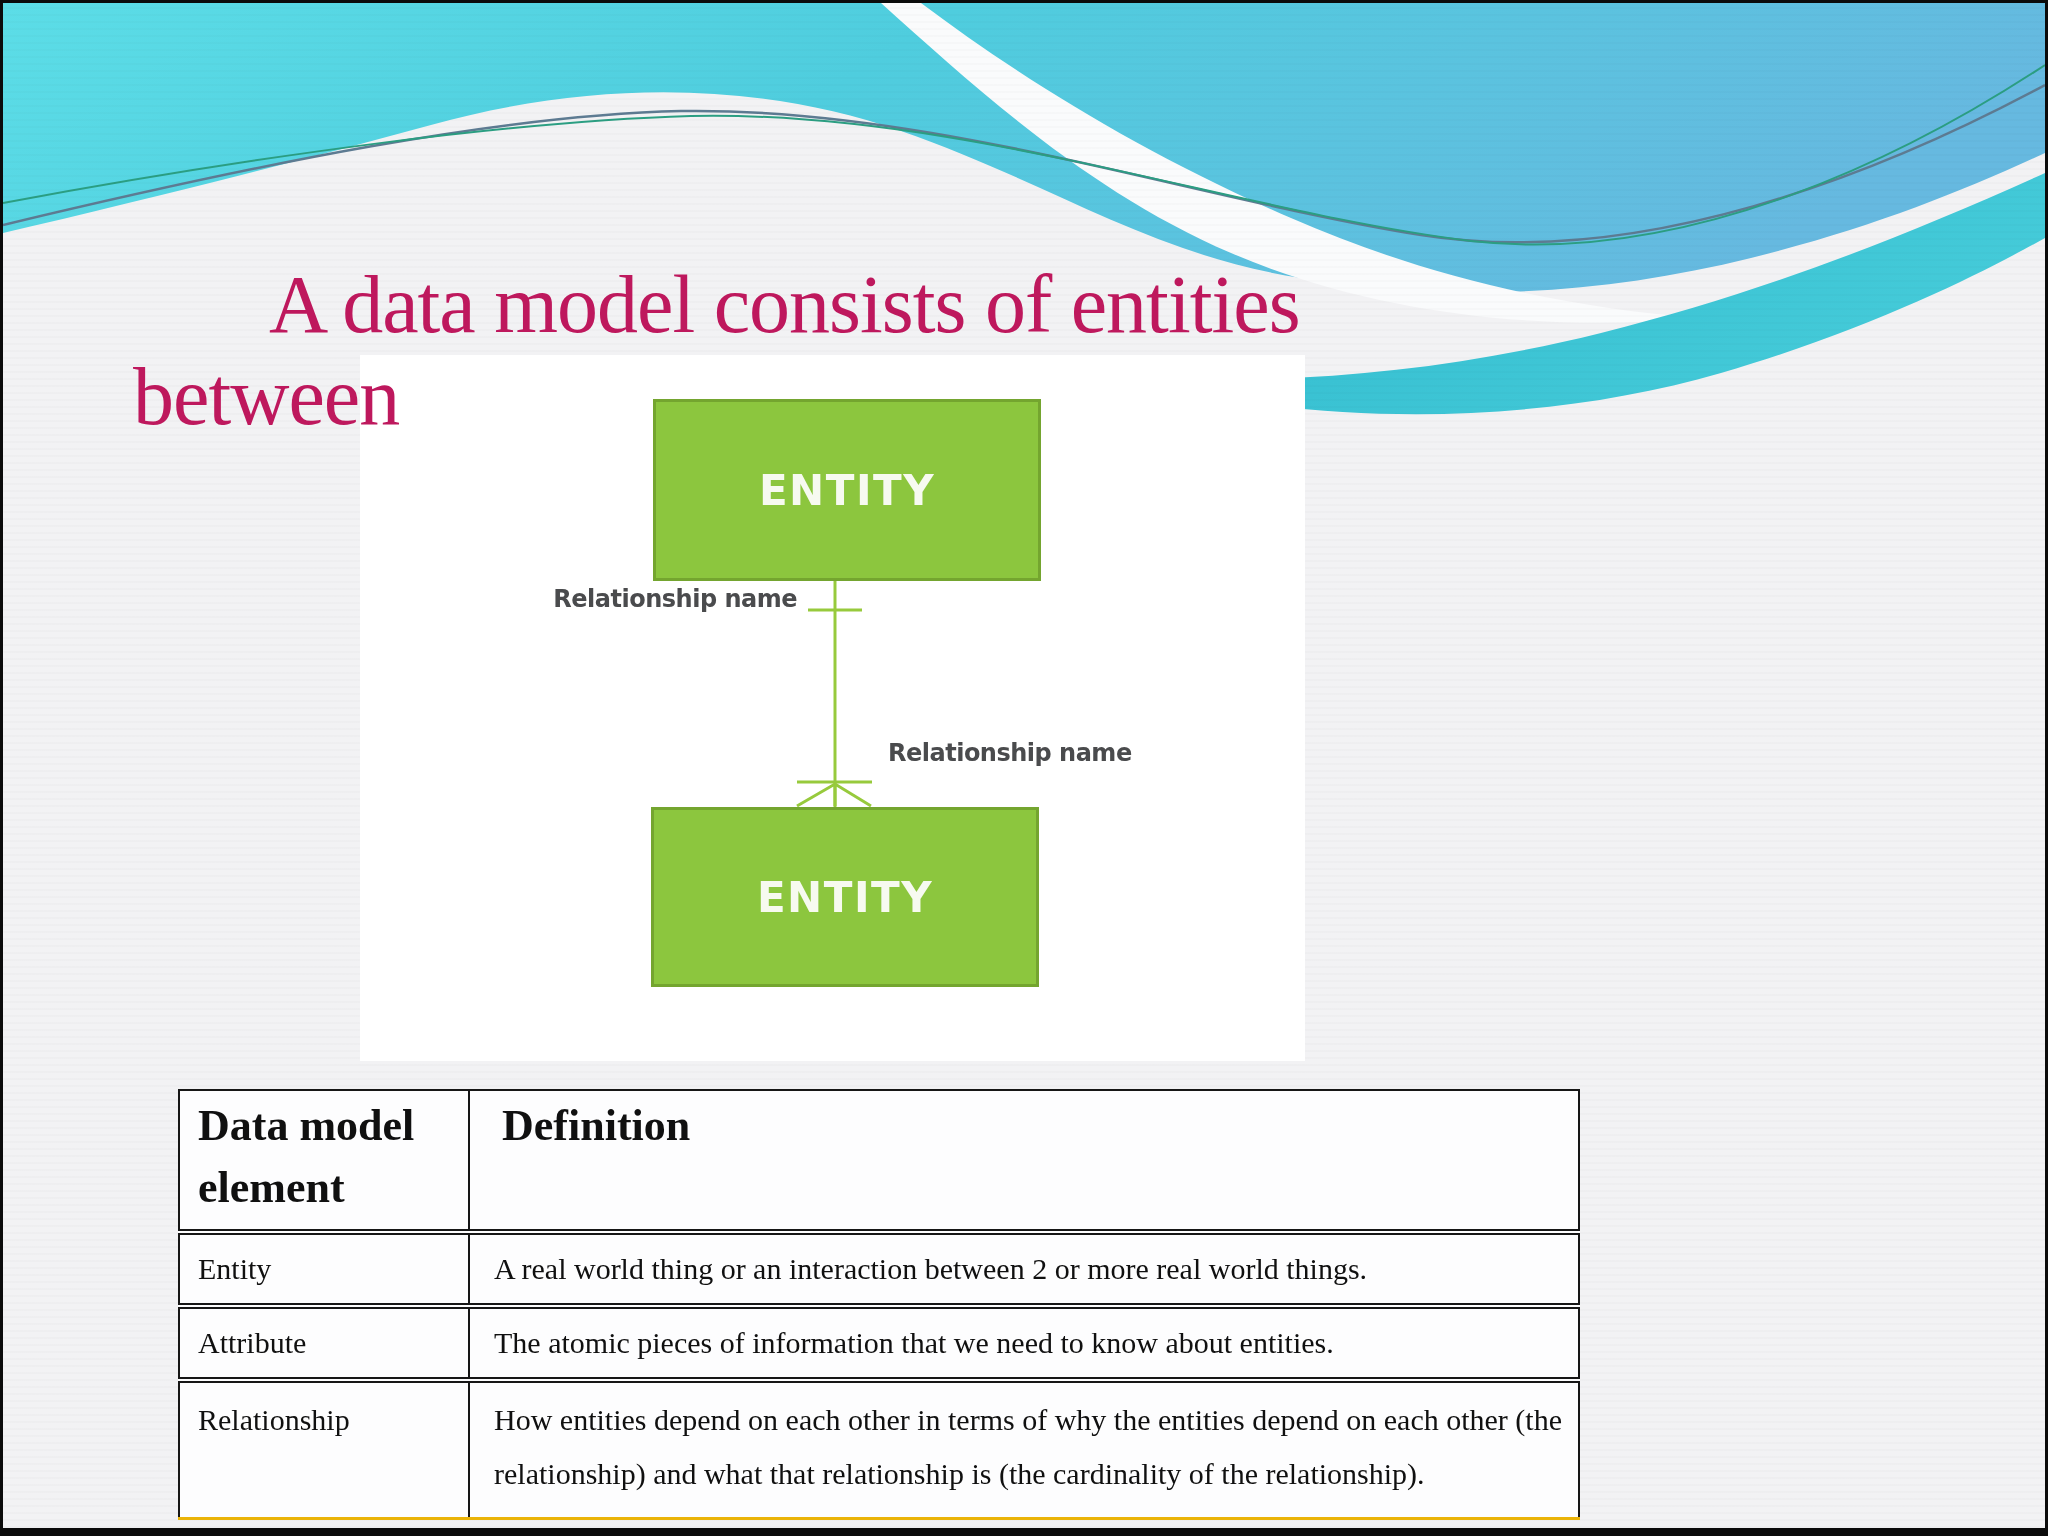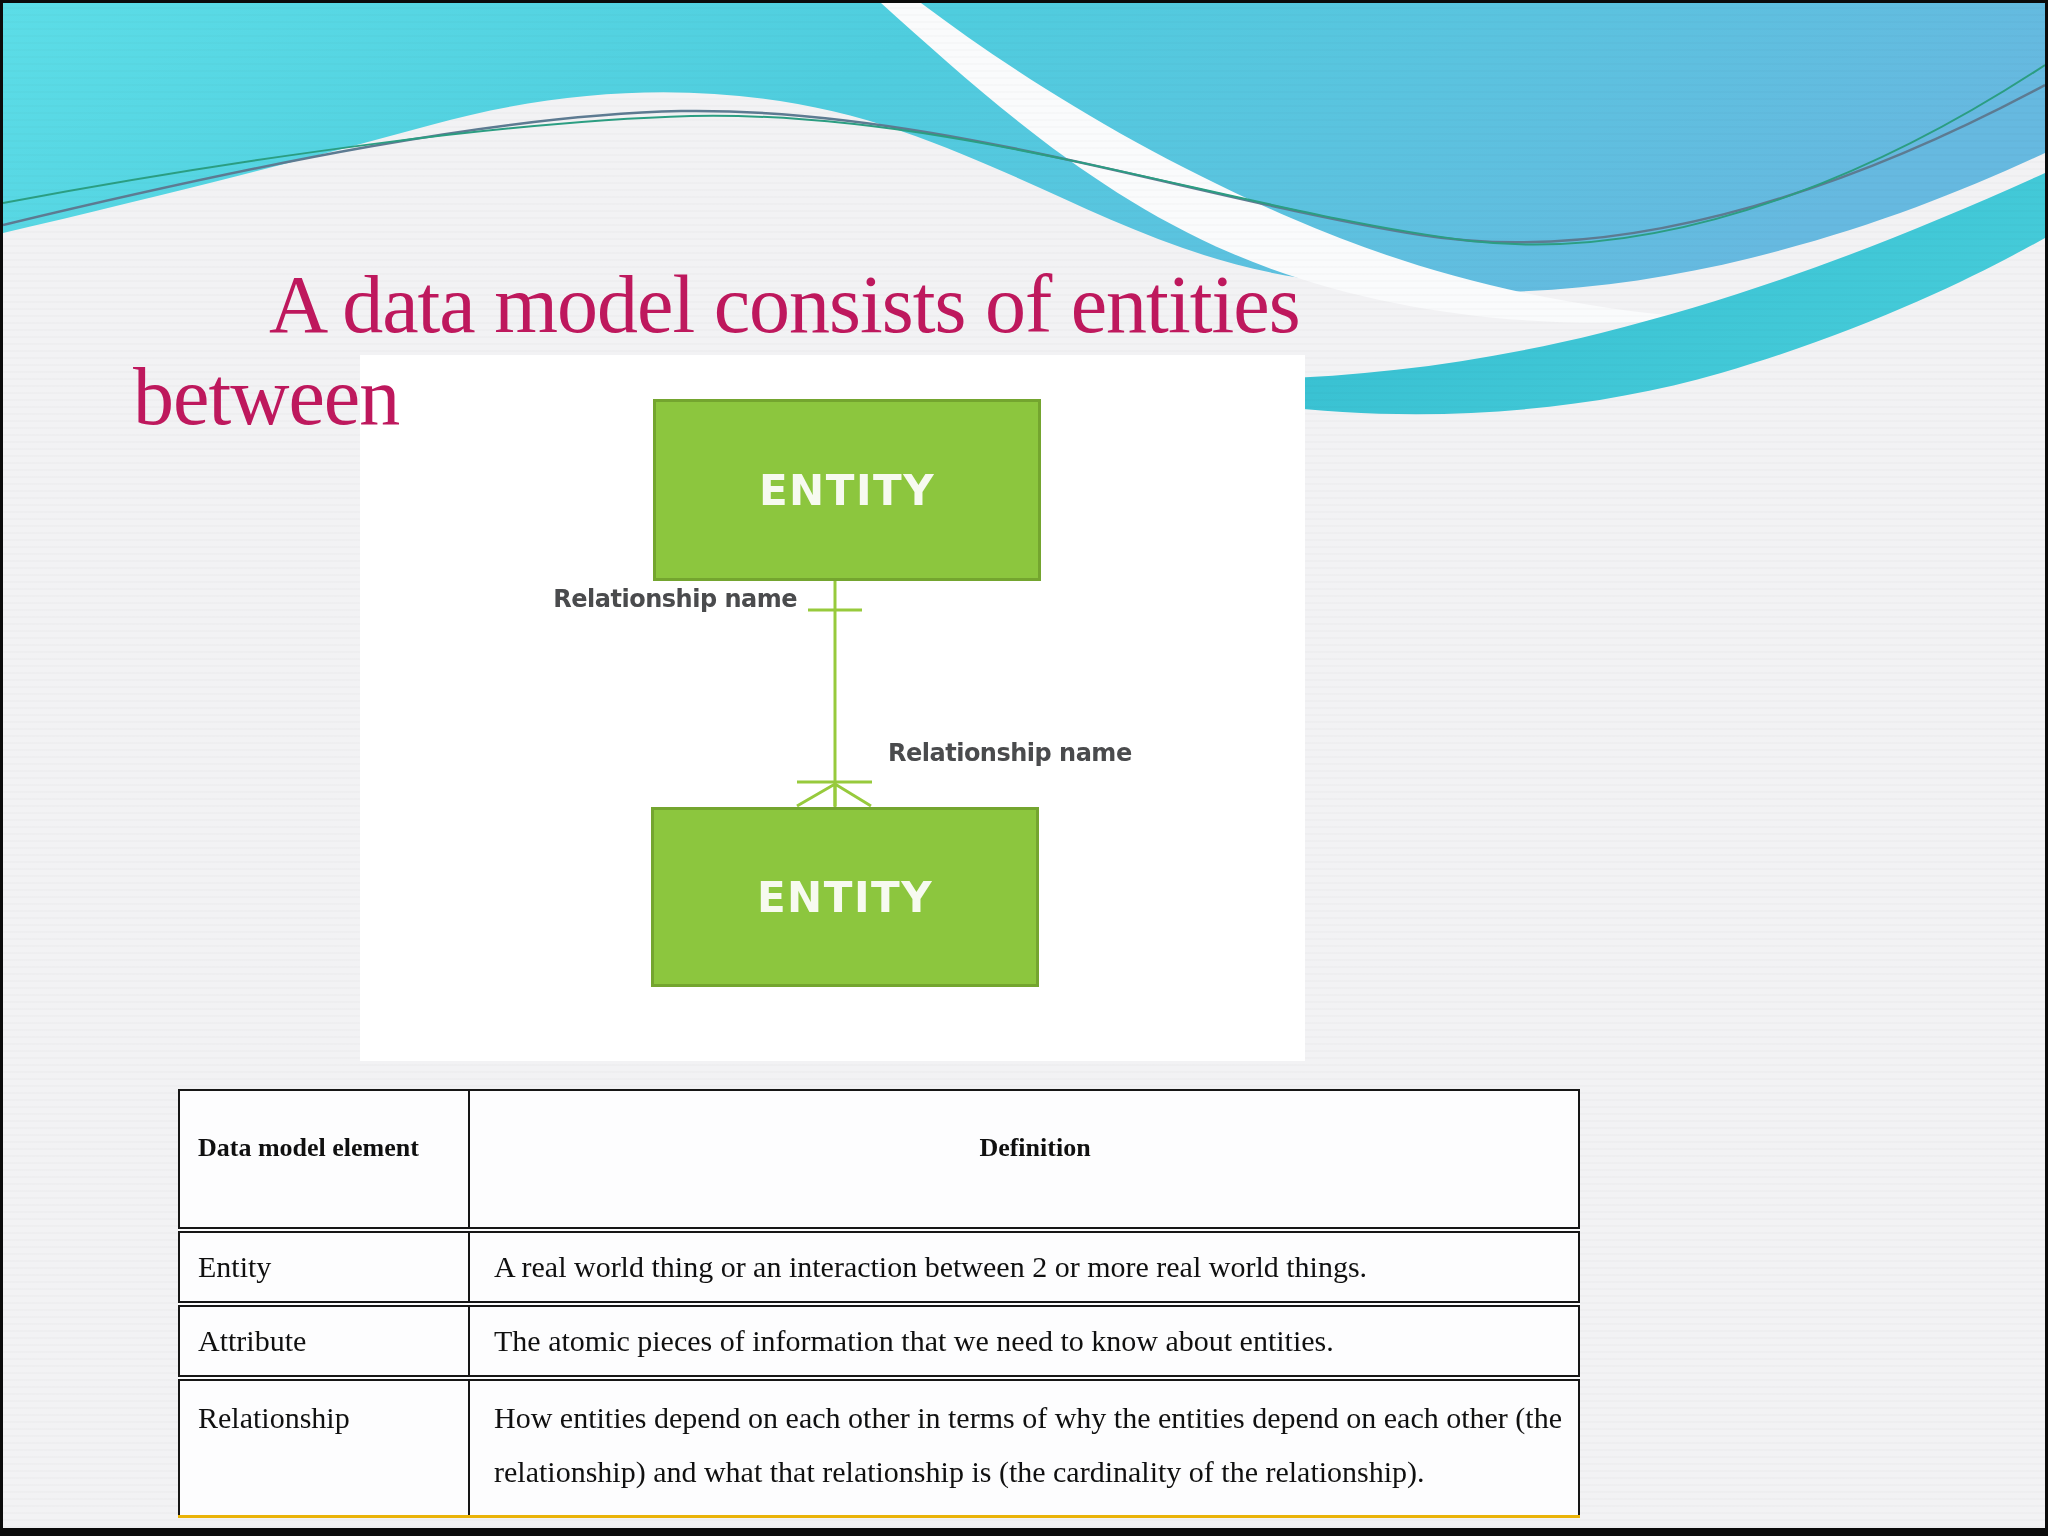--- a/index.html
+++ b/index.html
@@ -54,24 +54,24 @@
     font-family:"Liberation Serif", serif;color:#101010;
   }
   table.def col.c1{width:290px;}
   table.def th, table.def td{
     border:2px solid #161616;
     border-bottom:6px double #161616;
     text-align:left;vertical-align:middle;
   }
   table.def tr:last-child th, table.def tr:last-child td{border-bottom:3px solid #eab308;}
   table.def th{
-    font-size:26px;line-height:62px;font-weight:700;
-    vertical-align:top;padding:26px 10px 10px 18px;height:100px;
+    font-size:44px;line-height:62px;font-weight:700;
+    vertical-align:top;padding:4px 10px 10px 18px;height:100px;
   }
-  table.def th.def-col{padding-left:32px;text-align:center;}
+  table.def th.def-col{padding-left:32px;}
   table.def td{font-size:30px;padding:6px 10px 6px 18px;height:56px;}
   table.def td.def-col{padding-left:24px;border-radius:25px;}
   table.def tr.tall td{vertical-align:top;padding-top:10px;line-height:54px;height:118px;}
 </style>
 </head>
 <body>
 
 <div class="slide">
 
   <svg class="banner" viewBox="0 0 2042 480" aria-hidden="true">

